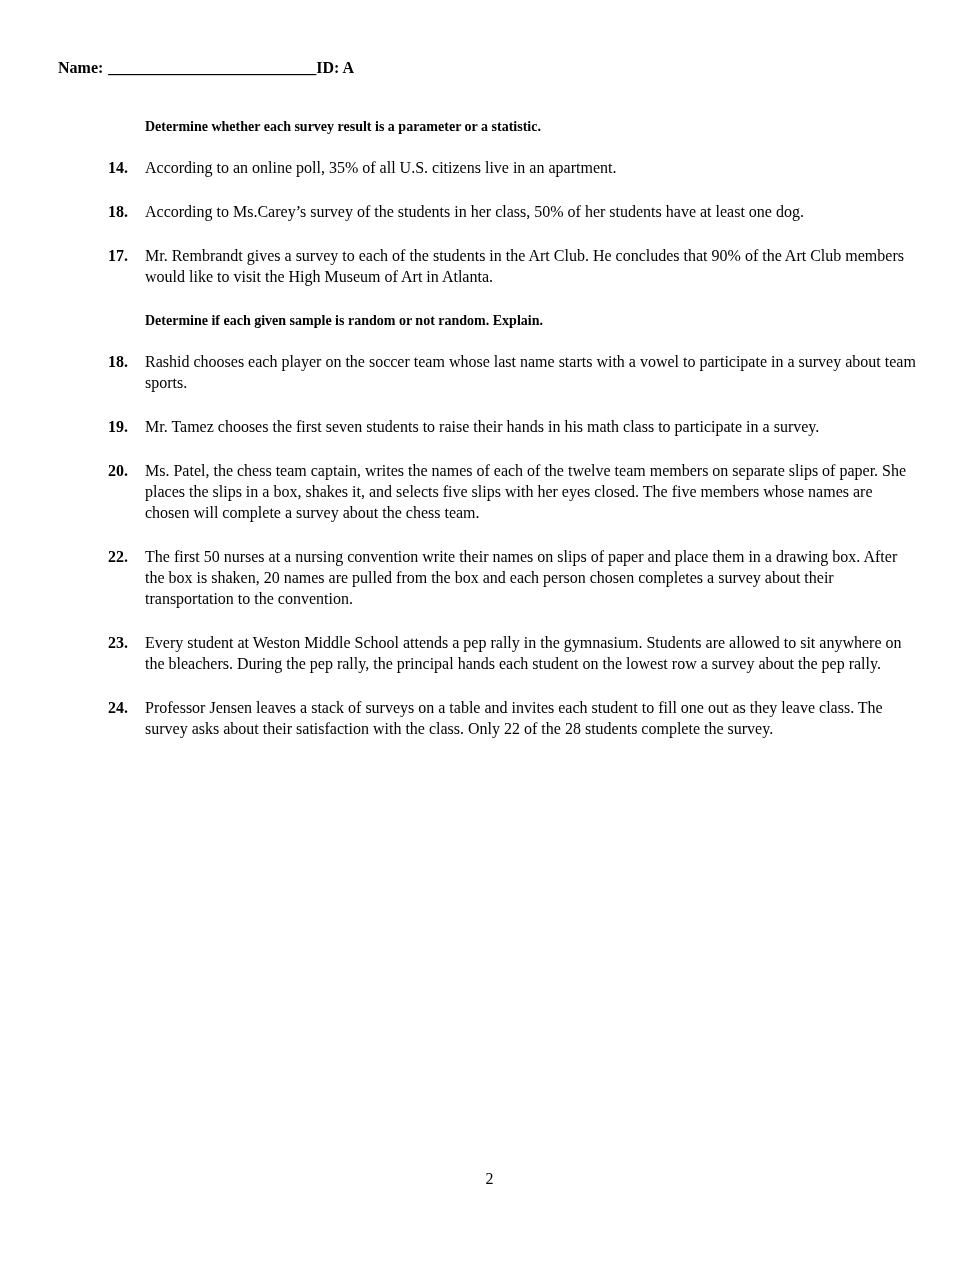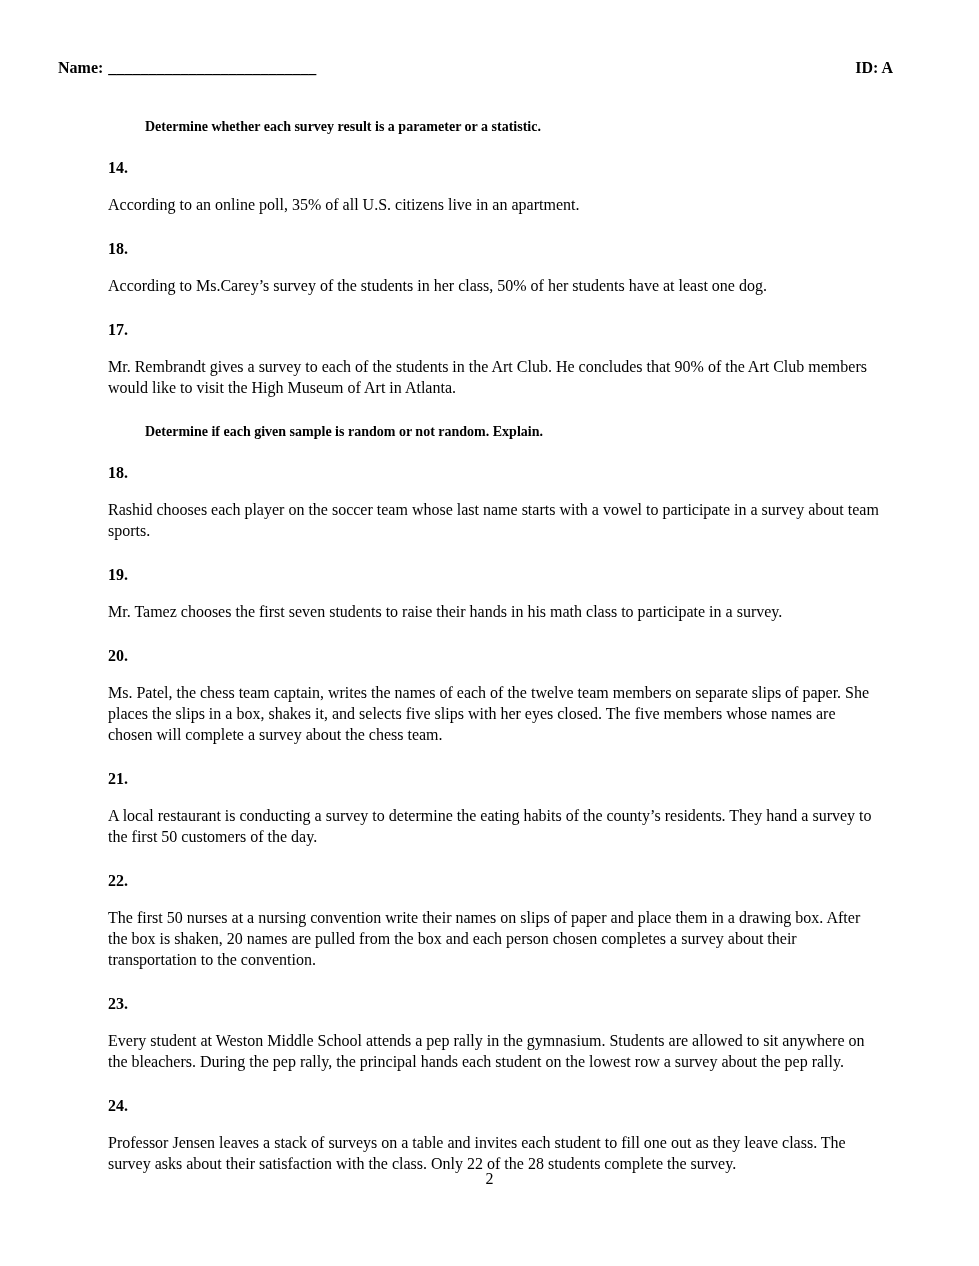--- a/index.html
+++ b/index.html
@@ -15,21 +15,21 @@
     font-family: "Liberation Serif", serif;
     color: #000000;
     overflow: hidden;
   }
   .header {
     position: absolute;
     top: 57px;
     left: 58px;
     width: 835px;
     display: flex;
-    justify-content: space-between;
+    justify-content: flex-start;
     align-items: baseline;
     font-size: 16px;
     font-weight: bold;
     line-height: 21px;
   }
   .name-block { white-space: nowrap; }
   .name-blank { margin-left: 5px; letter-spacing: 0; }
   .content {
     position: absolute;
     top: 116px;
@@ -43,21 +43,20 @@
     font-size: 14px;
     font-weight: bold;
     line-height: 21px;
     margin: 0 0 20px 37px;
     padding: 0;
   }
   .question {
     display: flex;
     align-items: flex-start;
     margin: 0 0 23px 0;
-    flex-direction: column;
   }
   .q-num {
     flex: 0 0 37px;
     width: 37px;
     font-weight: bold;
   }
   .q-text {
     flex: 1 1 auto;
     max-width: 775px;
     font-family: Liberation Serif, serif;
@@ -116,24 +115,20 @@
   <div class="question">
     <span class="q-num">19.</span>
     <span class="q-text">Mr. Tamez chooses the first seven students to raise their hands in his math class to participate in a survey.</span>
   </div>
 
   <div class="question">
     <span class="q-num">20.</span>
     <span class="q-text">Ms. Patel, the chess team captain, writes the names of each of the twelve team members on separate slips of paper. She places the slips in a box, shakes it, and selects five slips with her eyes closed. The five members whose names are chosen will complete a survey about the chess team.</span>
   </div>
 
-  <div class="question">
-    <span class="q-num">21.</span>
-    <span class="q-text">A local restaurant is conducting a survey to determine the eating habits of the county’s residents. They hand a survey to the first 50 customers of the day.</span>
-  </div>
 
   <div class="question">
     <span class="q-num">22.</span>
     <span class="q-text">The first 50 nurses at a nursing convention write their names on slips of paper and place them in a drawing box. After the box is shaken, 20 names are pulled from the box and each person chosen completes a survey about their transportation to the convention.</span>
   </div>
 
   <div class="question">
     <span class="q-num">23.</span>
     <span class="q-text">Every student at Weston Middle School attends a pep rally in the gymnasium. Students are allowed to sit anywhere on the bleachers. During the pep rally, the principal hands each student on the lowest row a survey about the pep rally.</span>
   </div>

